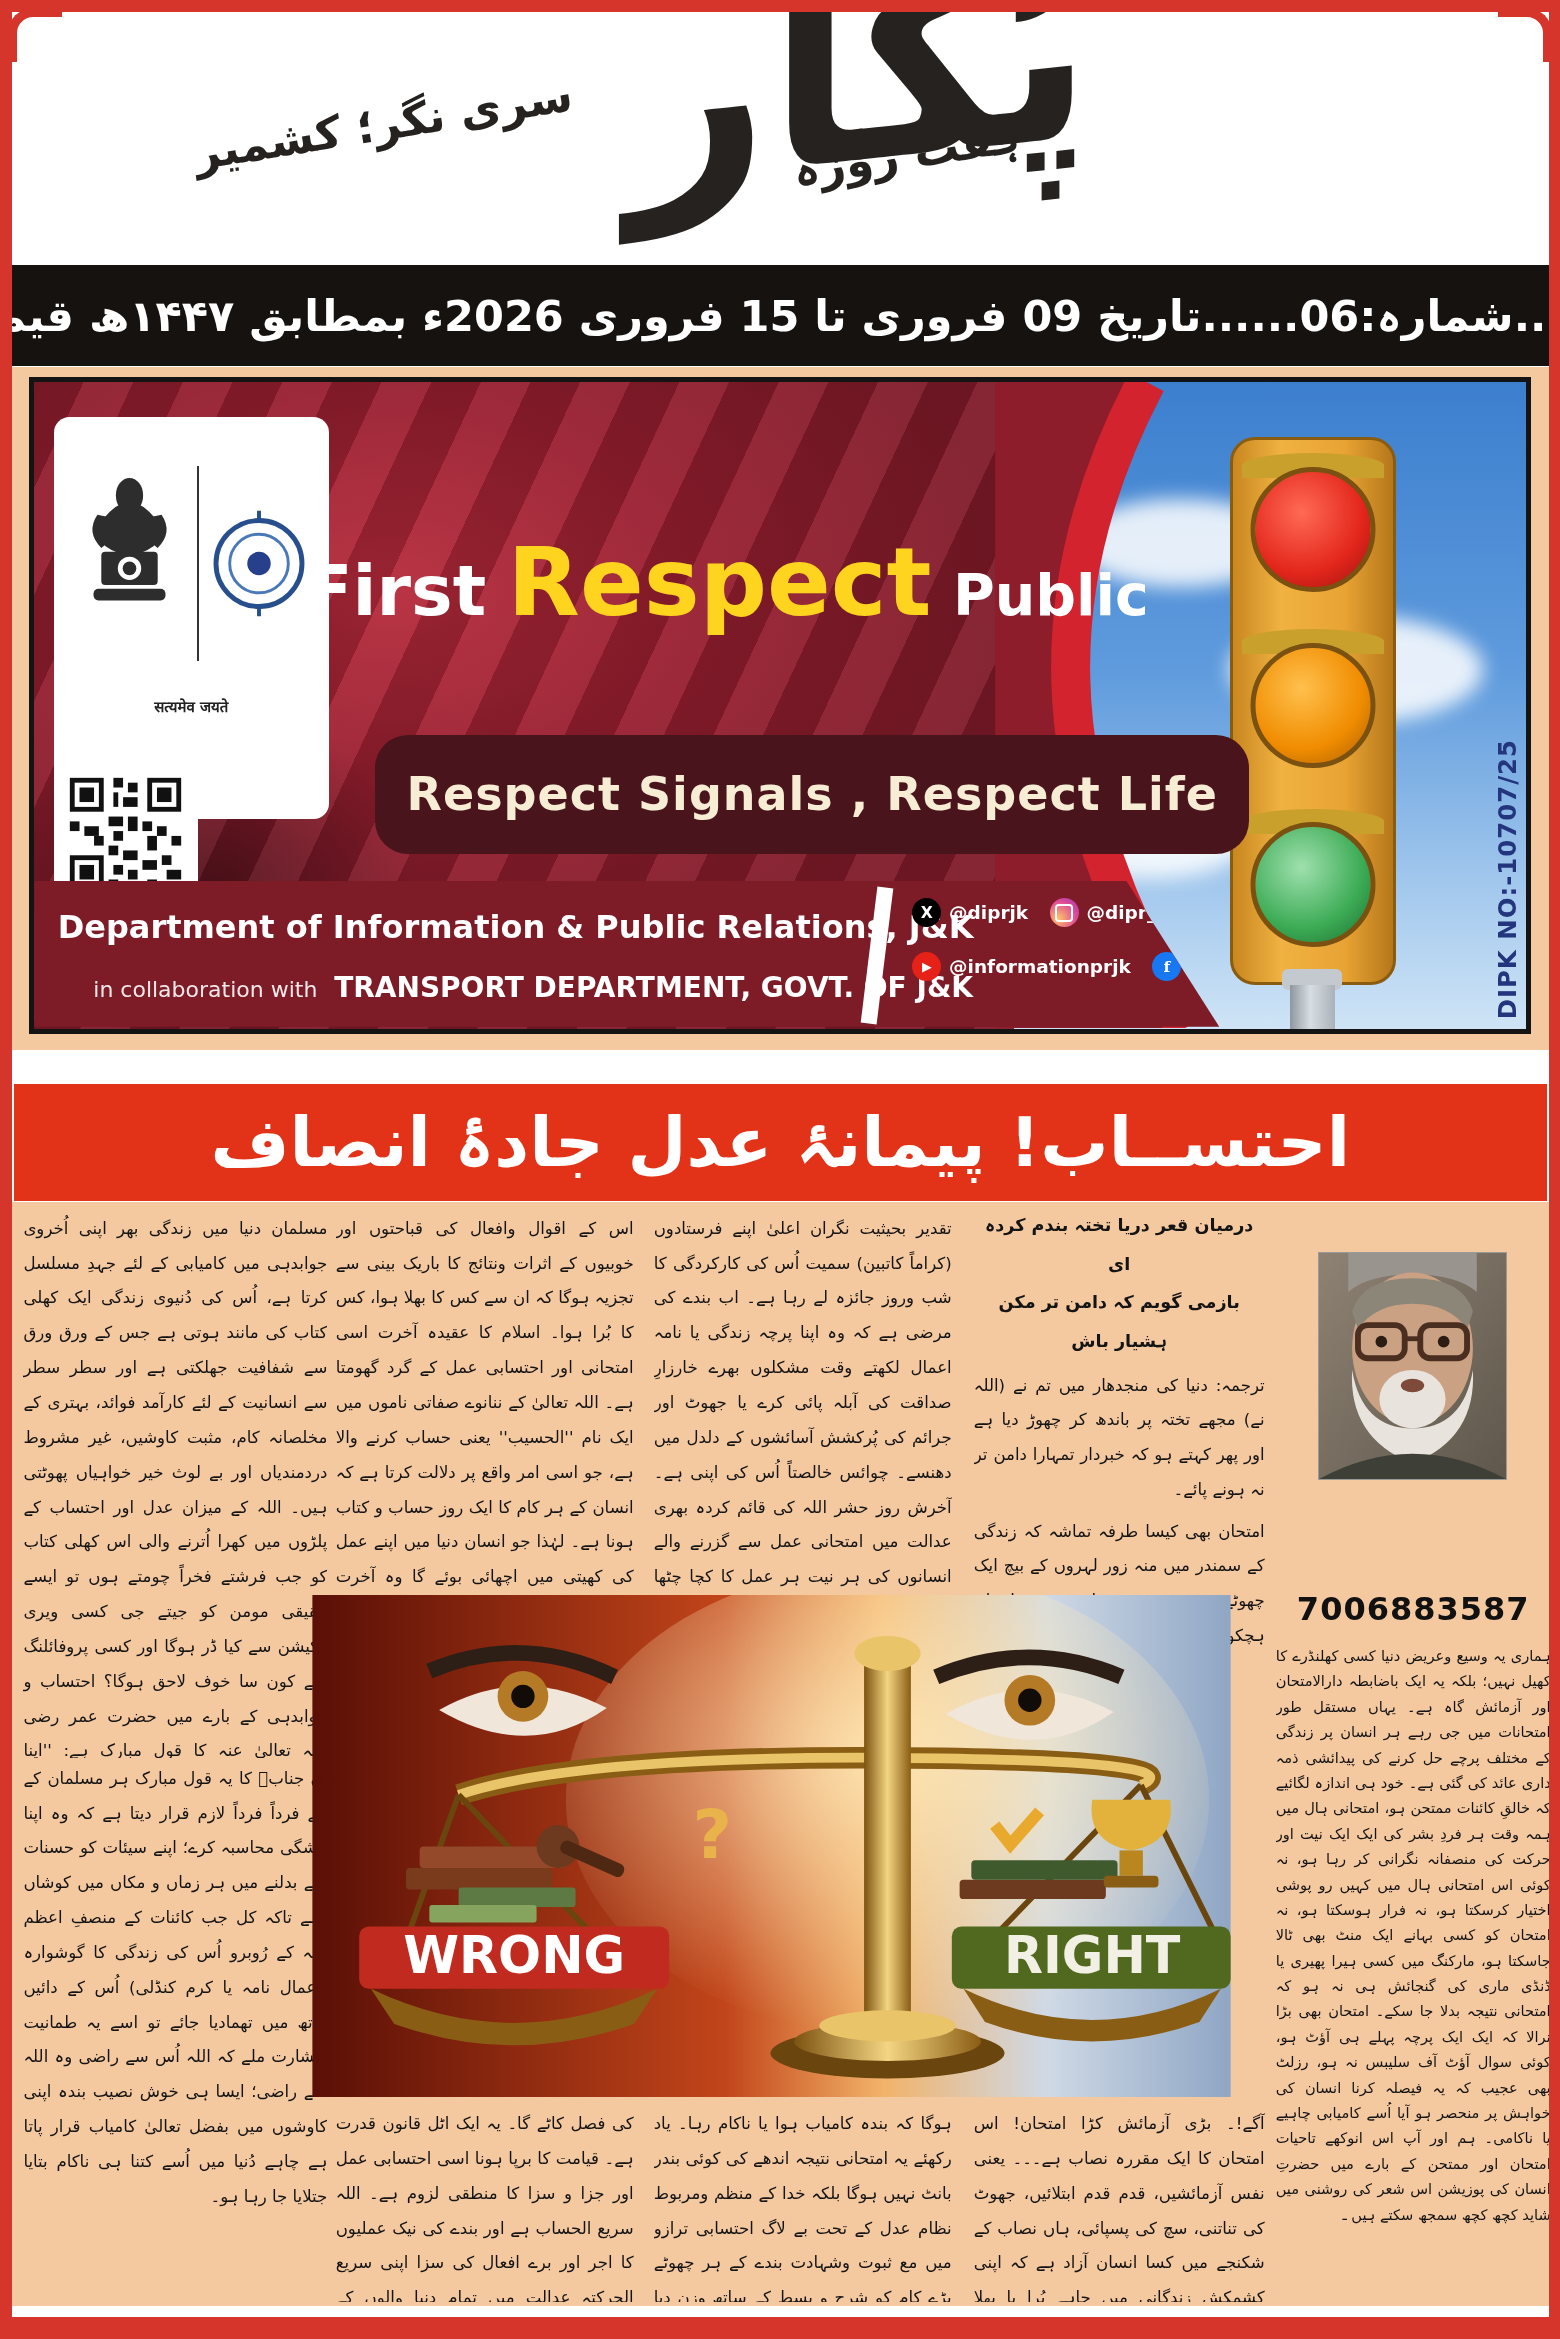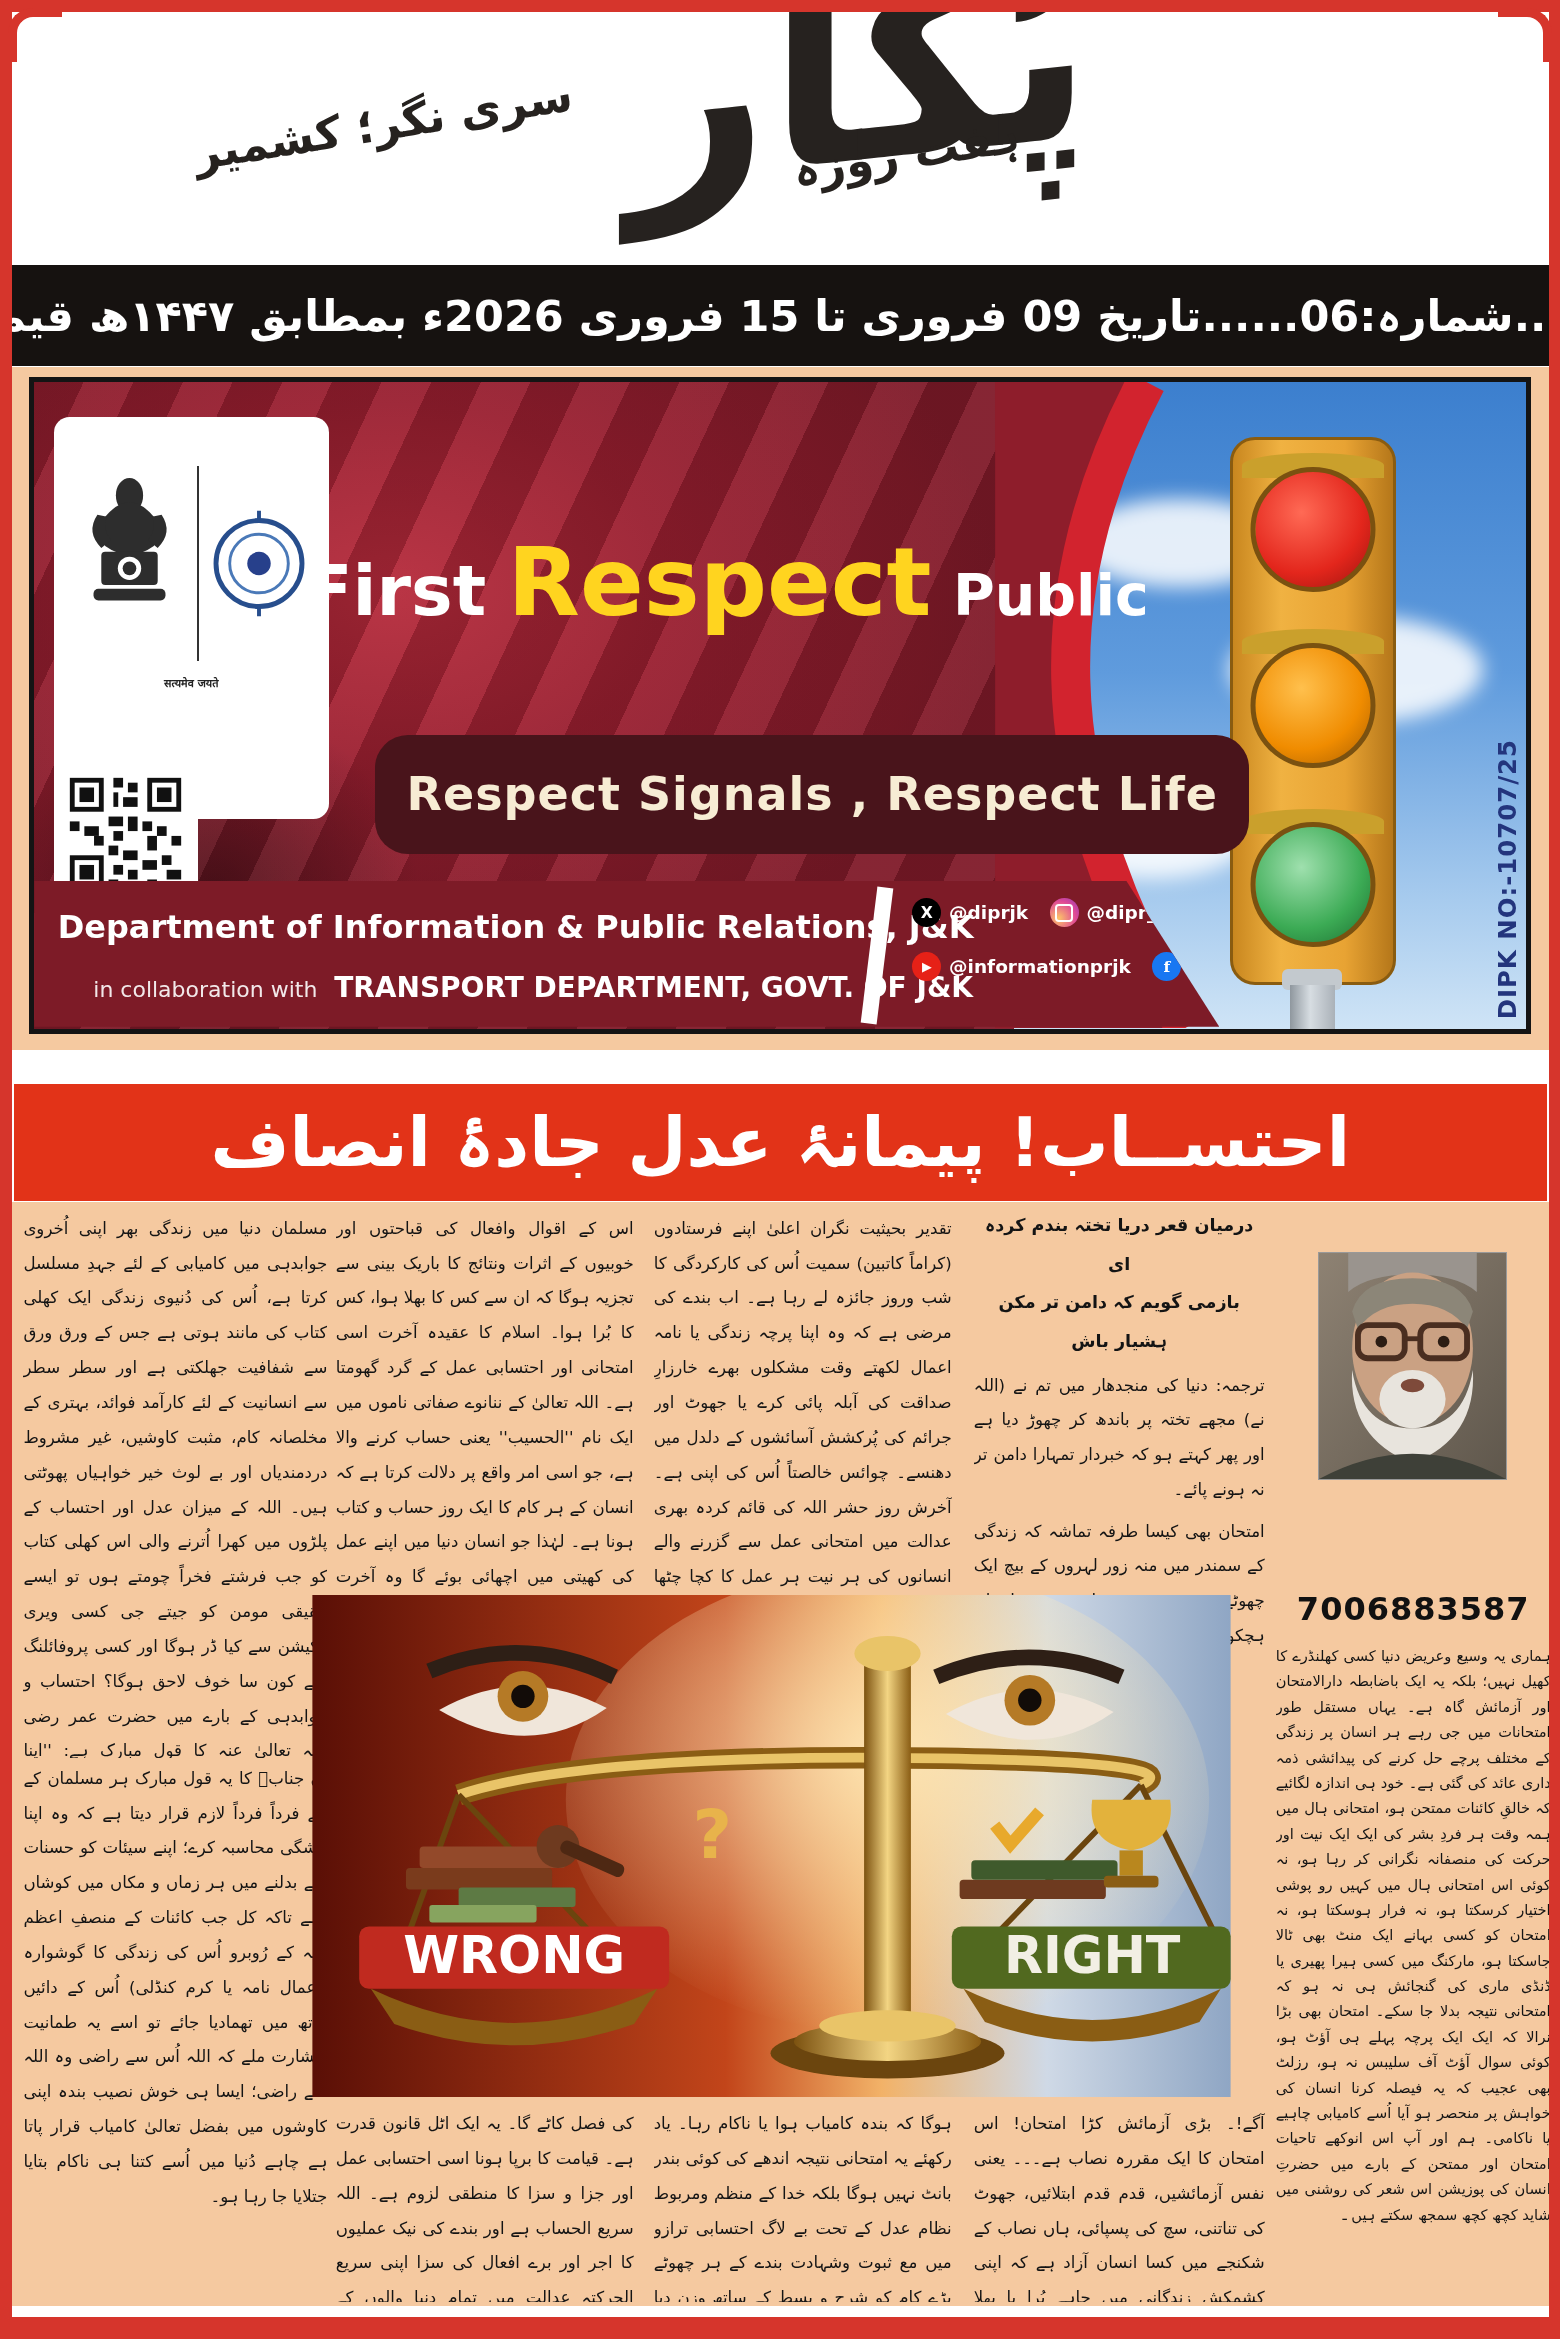--- a/index.html
+++ b/index.html
@@ -42,21 +42,21 @@
       radial-gradient(293px 254px at 12% 78%,rgba(40,10,16,.55),transparent 70%);}
   .sky{position:absolute;left:980px;top:0;right:0;bottom:0;
        background:linear-gradient(180deg,#3c7fce 0%,#5f9bdd 45%,#a7cbee 80%,#cfe4f6 100%);}
   .cloud{position:absolute;background:rgba(255,255,255,.85);border-radius:50%;filter:blur(9.8px);}
   .curve-svg{position:absolute;left:961px;top:0;height:646px;width:293px;}
   
   .emblem-box{position:absolute;left:19.5px;top:35px;width:275px;height:402px;background:#fff;
               border-radius:15.6px;display:flex;flex-direction:column;align-items:center;}
   .emblem-row{display:flex;align-items:center;gap:13.7px;margin-top:39px;}
   .emblem-divider{width:2px;height:195px;background:#333;}
-  .emblem-caption{font-size:11px;color:#222;margin-top:4px;font-weight:bold;}
+  .emblem-caption{font-size:15px;color:#222;margin-top:25px;font-weight:bold;}
   
   .rsf{position:absolute;left:322px;top:146px;width:741px;display:flex;align-items:baseline;
        justify-content:center;gap:21.5px;white-space:nowrap;}
   .rsf .road{color:#fff;font-size:70px;font-weight:bold;}
   .rsf .safety{color:#ffd41f;font-size:94px;font-weight:bold;}
   .rsf .first{color:#fff;font-size:57px;font-weight:bold;}
   .respect{position:absolute;left:341px;top:353px;width:874px;height:119px;background:#49141b;
            border-radius:33px;display:flex;align-items:center;justify-content:center;
            color:#f7ecd4;font-size:46px;font-weight:bold;letter-spacing:1px;}
   .qr{position:absolute;left:19.5px;top:373px;width:144px;height:158px;background:#fff;

